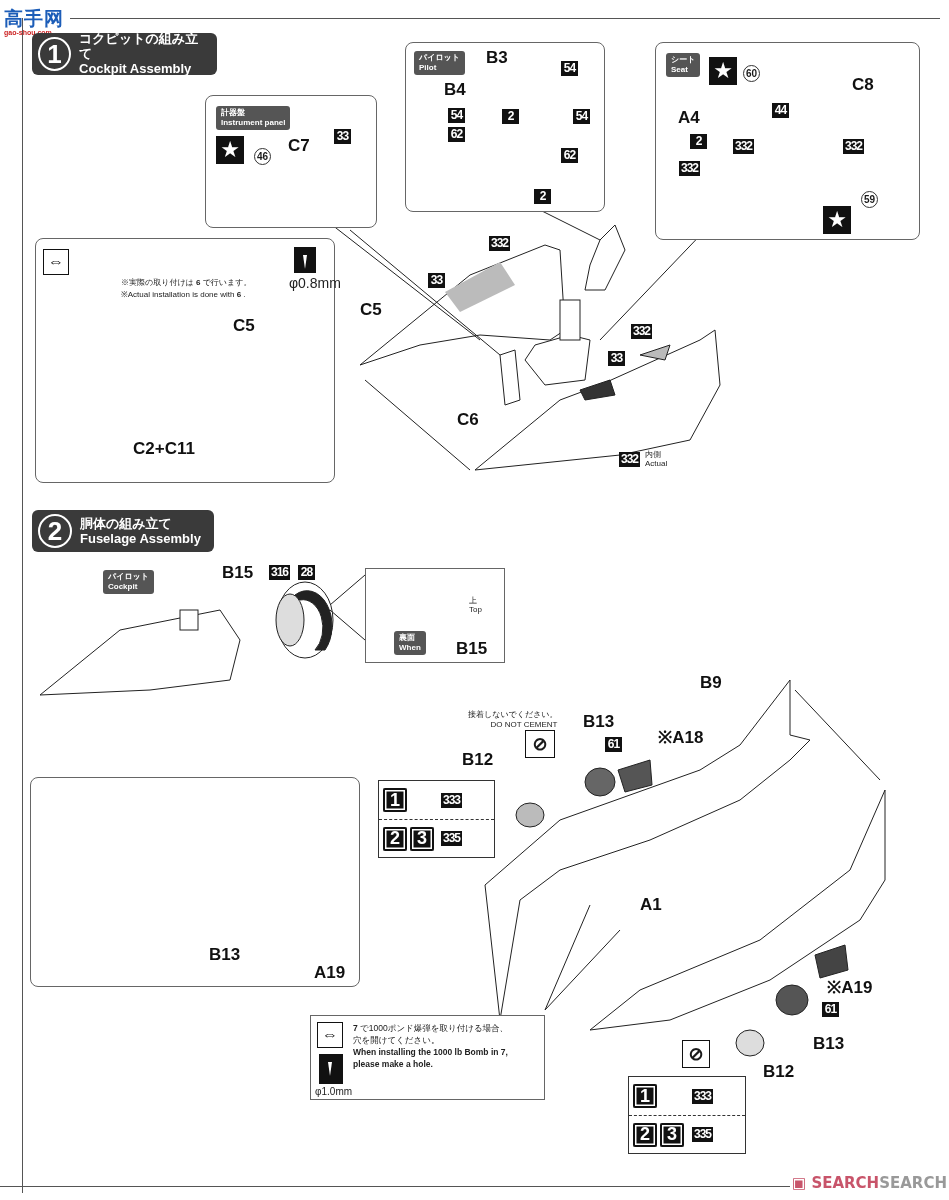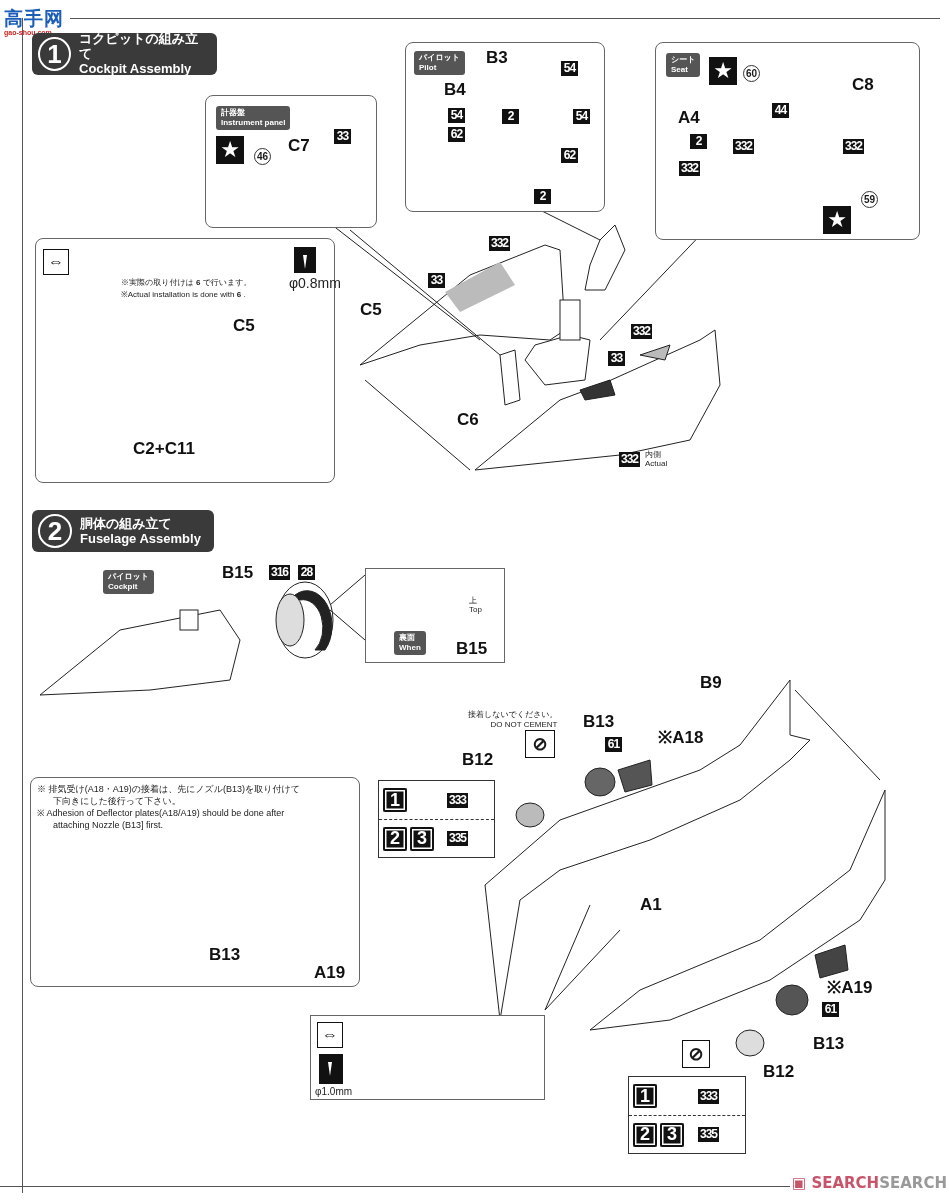--- a/index.html
+++ b/index.html
@@ -23,21 +23,21 @@
   .star{position:absolute;width:28px;height:28px;background:#111;color:#fff;font-size:22px;display:flex;align-items:center;justify-content:center}
   .note{position:absolute;font-size:9px;line-height:12px;color:#222}
   .note .b{font-weight:bold}
   .drill{position:absolute;width:22px;height:26px;background:#111}
   .drill::after{content:"";position:absolute;left:9px;top:8px;width:4px;height:14px;background:#fff;clip-path:polygon(0 0,100% 0,50% 100%)}
   .arrowicon{position:absolute;width:26px;height:26px;background:#fff;border:1px solid #111;font-size:16px;display:flex;align-items:center;justify-content:center;font-weight:bold}
   .ctable{position:absolute;border:1px solid #333;background:#fff}
   .ctable .row{display:flex;align-items:center;height:29px;padding:0 4px}
   .ctable .row + .row{border-top:1.3px dashed #333}
   .bignum{width:24px;height:24px;background:#111;color:#fff;border-radius:2px;display:inline-flex;align-items:center;justify-content:center;font:bold 18px "Liberation Sans",sans-serif;margin-right:3px;box-shadow:inset 0 0 0 2px #111,inset 0 0 0 3.5px #fff}
-  .ctable .code{margin-left:auto;margin-right:22px;position:static}
+  .ctable .code{margin-left:auto;margin-right:28px;position:static}
   svg.art{position:absolute;left:0;top:0;width:949px;height:1200px;pointer-events:none}
   .watermark{position:absolute;left:790px;top:1174px;font:bold 15px "DejaVu Sans",sans-serif;color:#999;background:#fff;padding:0 2px}
   .watermark .h{color:#c8546a}
 </style>
 </head>
 <body>
 
 <div class="rule-left"></div>
 <div class="rule-top"></div>
 <div class="rule-bottom"></div>
@@ -222,26 +222,20 @@
     <div>Top</div>
   </div>
   <div class="tag" style="left:28px;top:62px">
     <div>裏面</div>
     <div>When</div>
   </div>
   <div class="plabel" style="left:90px;top:70px">B15</div>
 </div>
 
 <div class="panel" style="left:30px;top:777px;width:330px;height:210px">
-  <div class="note" style="left:6px;top:5px;width:315px">
-    <div>※ <span>排気受け(A18・A19)の接着は、先にノズル(B13)を取り付けて</span></div>
-    <div style="padding-left:16px">下向きにした後行って下さい。</div>
-    <div>※ <span>Adhesion of Deflector plates(A18/A19) should be done after</span></div>
-    <div style="padding-left:16px">attaching Nozzle (B13] first.</div>
-  </div>
   <div class="plabel" style="left:178px;top:167px">B13</div>
   <div class="plabel" style="left:283px;top:185px">A19</div>
 </div>
 
 <div class="note" style="left:468px;top:710px;font-size:8px;line-height:10px;text-align:right">
   <div>接着しないでください。</div>
   <div>DO NOT CEMENT</div>
 </div>
 <div class="arrowicon" style="left:525px;top:730px;width:30px;height:28px;font-size:18px">⊘</div>
 
@@ -267,20 +261,26 @@
 <div class="plabel" style="left:827px;top:975px">※A19</div>
 <div class="cbox" style="left:822px;top:1002px">61</div>
 <div class="plabel" style="left:813px;top:1034px">B13</div>
 <div class="plabel" style="left:763px;top:1062px">B12</div>
 <div class="arrowicon" style="left:682px;top:1040px;width:28px;height:28px;font-size:18px">⊘</div>
 
 <div class="panel" style="left:310px;top:1015px;width:235px;height:85px;border-radius:0">
   <div class="arrowicon" style="left:6px;top:6px">⇔</div>
   <div class="drill" style="left:8px;top:38px;width:24px;height:30px"></div>
   <div class="note" style="left:4px;top:70px;font-size:10px">φ1.0mm</div>
+  <div class="note" style="left:42px;top:6px;width:190px;font-size:8.5px">
+    <div><span class="b">7</span> <span>で1000ポンド爆弾を取り付ける場合、</span></div>
+    <div>穴を開けてください。</div>
+    <div class="b"><span>When installing the 1000 lb Bomb in</span> <span>7</span>,</div>
+    <div class="b">please make a hole.</div>
+  </div>
 </div>
 
 <div class="ctable" style="left:628px;top:1076px;width:118px;height:78px">
   <div class="row" style="height:38px">
     <span class="bignum">1</span>
     <span class="cbox code">333</span>
   </div>
   <div class="row" style="height:38px">
     <span class="bignum">2</span>
     <span class="bignum">3</span>

